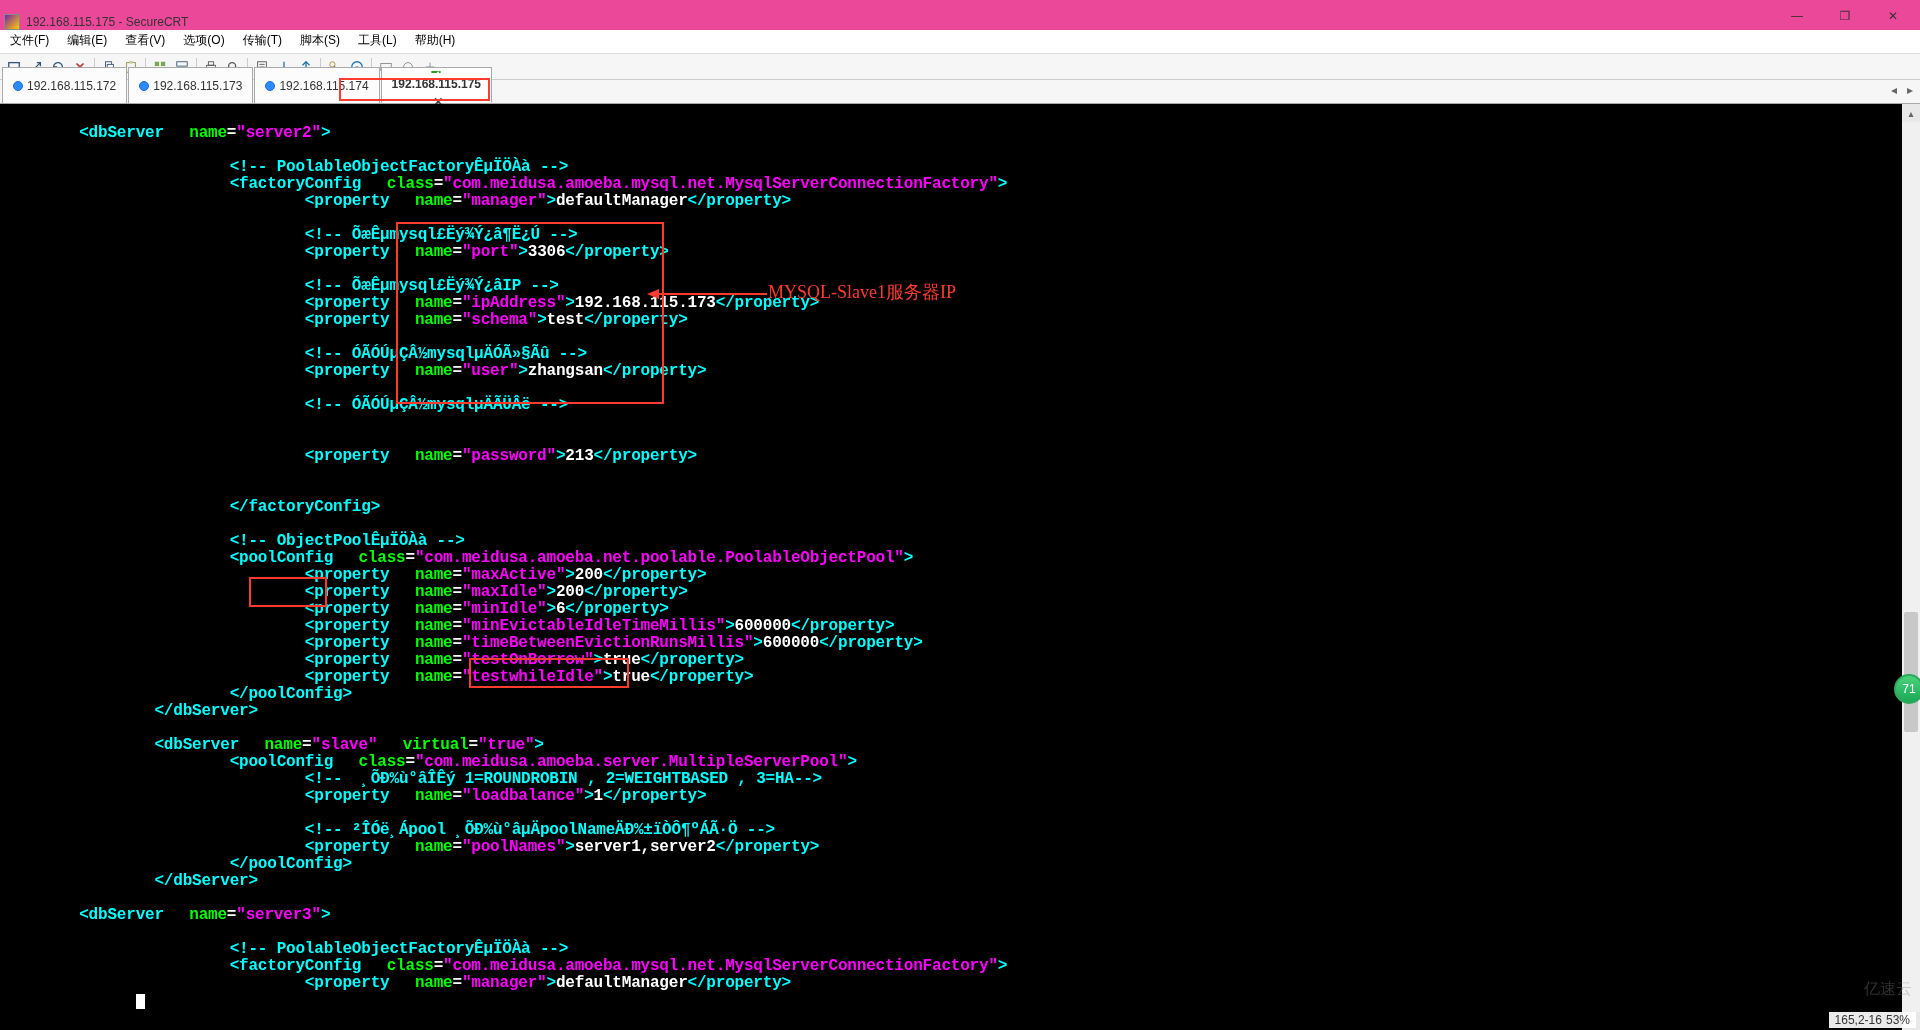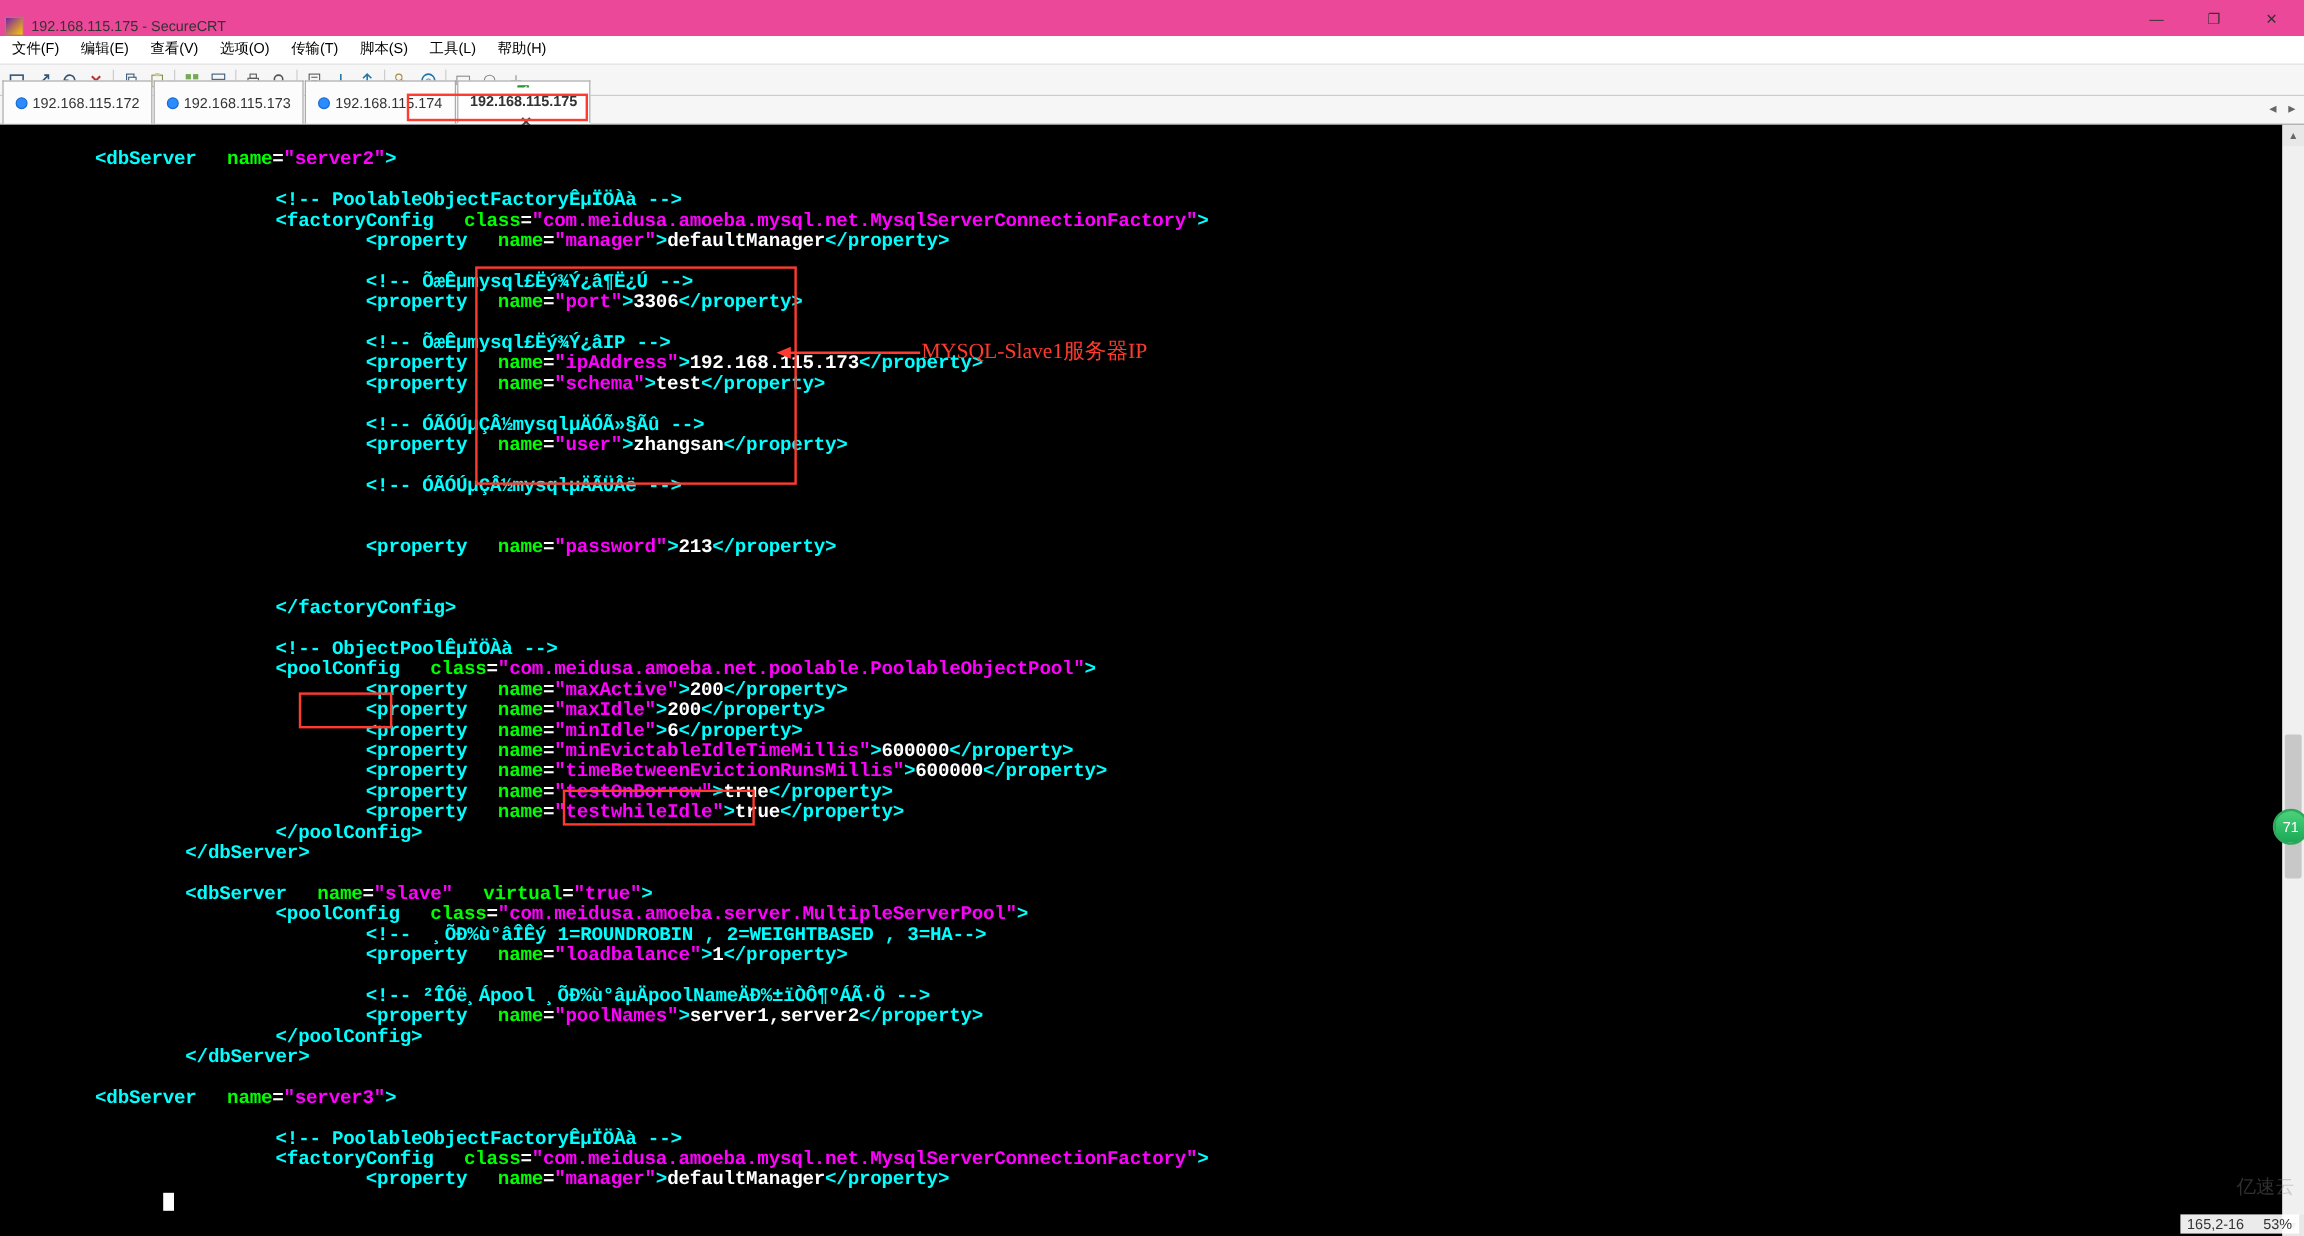--- a/index.html
+++ b/index.html
@@ -49,21 +49,21 @@
 .c-magenta{ color: #ff00ff; }
 
 .cursor { background: #fff; display: inline-block; width: 9px; height: 15px; vertical-align: text-bottom; }
 
 
 .annot-box { position: absolute; border: 2px solid #ff3b30; background: transparent; pointer-events: none; }
 .annot-text { position: absolute; color: #ff3b30; font-size: 18px; font-family: "Microsoft YaHei"; pointer-events: none; }
 .annot-arrow { position: absolute; pointer-events: none; }
 
 
-.statusbar { position: absolute; right: 4px; bottom: 2px; display: flex; align-items: center; gap: 16px; font-size: 12px; color: #333; background: rgba(255,255,255,0.92); padding: 1px 6px; }
+.statusbar { position: absolute; right: 4px; bottom: 2px; display: flex; align-items: center; gap: 4px; font-size: 12px; color: #333; background: rgba(255,255,255,0.92); padding: 1px 6px; }
 .st-item { display: flex; align-items: center; gap: 4px; }
 
 
 .wm { position: absolute; right: 8px; bottom: 30px; opacity: .35; font-size: 16px; color: #888; font-family: Liberation Sans, sans-serif; }
 .floatbadge { position: absolute; right: -4px; top: 570px; width: 30px; height: 30px; border-radius: 50%; background: linear-gradient(#4bd27b,#1aa956); color: #fff; display: flex; align-items: center; justify-content: center; font-size: 12px; border: 2px solid #2fa85b; }
 
 
 .tab-active-outline { position: absolute; border: 2px solid #ff3b30; pointer-events: none; }
 </style>
 </head>

